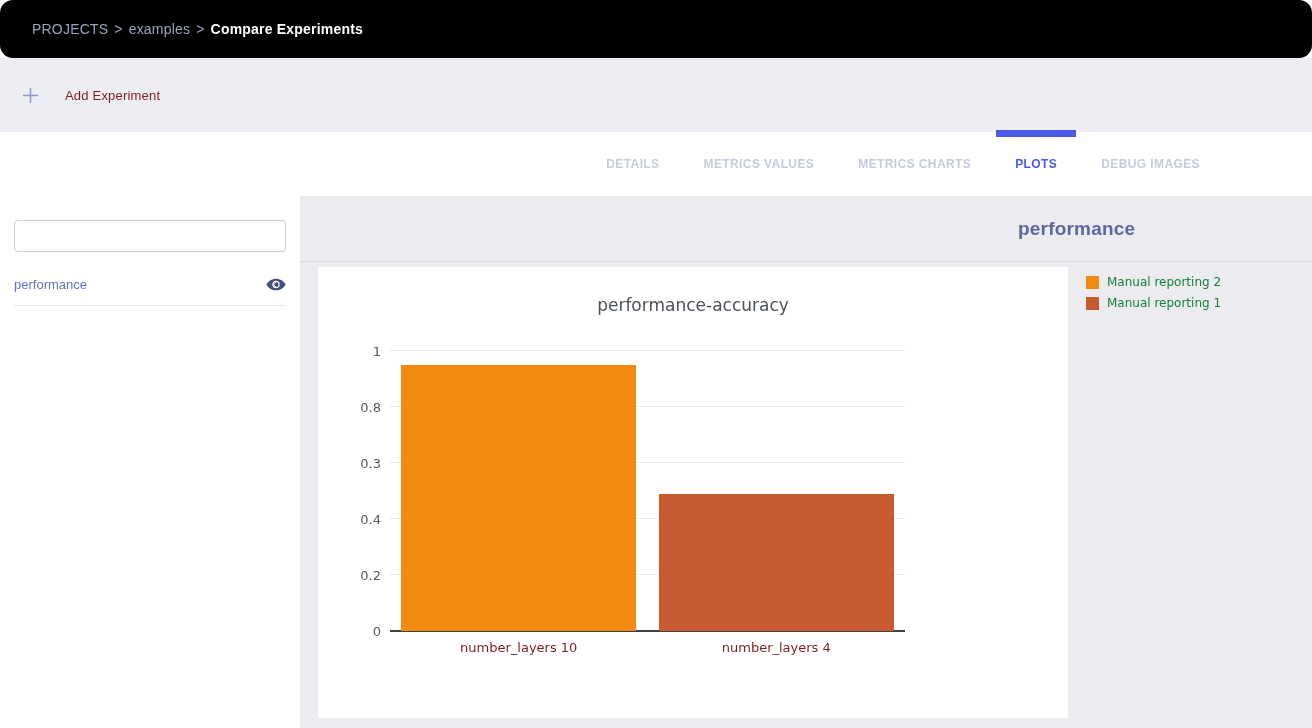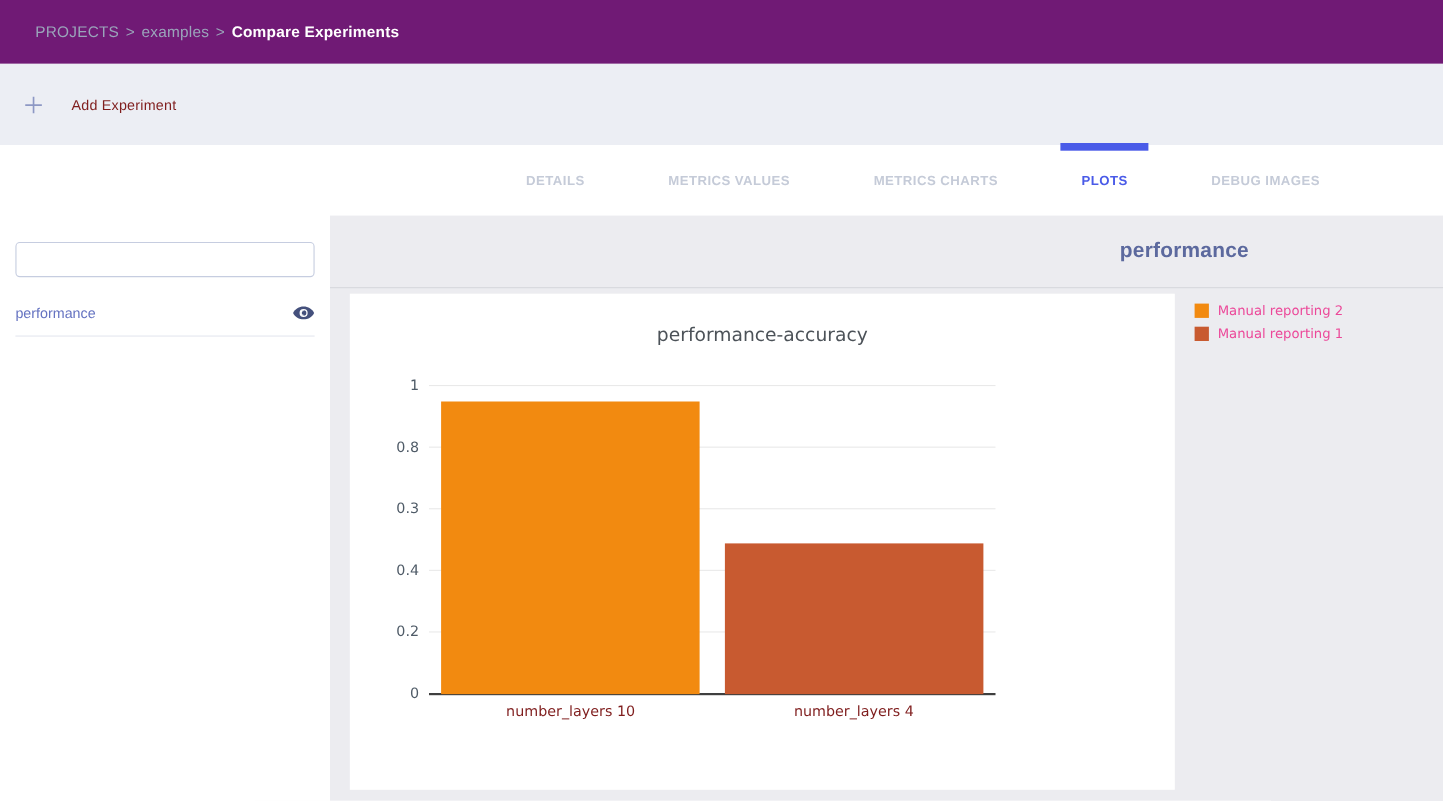--- a/index.html
+++ b/index.html
@@ -5,43 +5,42 @@
   * { box-sizing: border-box; }
   html,body { margin:0; padding:0; }
   body {
     width:1312px; height:728px; overflow:hidden;
     font-family:"Liberation Sans", sans-serif;
     background:#ffffff;
   }
 
   
   .topbar {
-    height:58px; background:#701a75;
-    display:flex; align-items:center; padding:0 32px;
+    height:58px; background:#000000;
+    display:flex; align-items:center; padding:0 32px;border-radius:13px;
   }
   .breadcrumb { font-size:14px; color:#9aa4ba; letter-spacing:.2px; }
   .breadcrumb .crumb { color:#9aa4ba; cursor:pointer; }
   .breadcrumb .crumb.current { color:#ffffff; font-weight:bold; cursor:default; }
   .breadcrumb .crumb-sep { color:#9aa4ba; margin:0 6px; }
 
   
   .addbar {
     height:74px; background:#eceef4;
     display:flex; align-items:center; padding:0 22px;
   }
   .add-btn { display:flex; align-items:center; cursor:pointer; }
   .add-btn .plus-icon { margin-right:26px; display:flex; }
   .add-btn .add-label { font-size:13px; color:#7f1d1d; letter-spacing:.2px; }
 
   
   .tabsrow {
     height:64px; background:#ffffff;
     display:flex; justify-content:flex-end; align-items:stretch;
     padding-right:90px;
-    gap:32px;
   }
   .tab {
     position:relative; display:flex; align-items:center;
     padding:0 19px; margin:0 3px;
     font-size:12px; font-weight:bold; letter-spacing:.4px;
     color:#c5cbd8; cursor:pointer; white-space:nowrap;
   }
   .tab.active { color:#4a5be8; }
   .tab.active::before {
     content:""; position:absolute; left:0; right:0; top:-2px; height:7px;
@@ -101,21 +100,21 @@
     position:absolute; right:calc(100% + 9px); transform:translateY(50%);
     font-size:13px; color:#4f5b67; line-height:1;
   }
   .xtick-label {
     position:absolute; top:calc(100% + 9px); transform:translateX(-50%);
     font-size:13px; color:#7f1d1d; white-space:nowrap;
   }
   .legend { position:absolute; left:calc(100% + 18px); top:8px; width:160px; }
   .legend-item {
     display:flex; align-items:center; gap:8px; margin-bottom:7px;
-    font-size:12px; color:#ec4899; white-space:nowrap; cursor:pointer;
+    font-size:12px; color:#15803d; white-space:nowrap; cursor:pointer;
   }
   .legend-swatch { width:13px; height:13px; flex:none; }
 </style>
 </head>
 <body>
 
 <div class="topbar">
   <div class="breadcrumb"><span class="crumb">PROJECTS</span><span class="crumb-sep">&gt;</span><span class="crumb">examples</span><span class="crumb-sep">&gt;</span><span class="crumb current">Compare Experiments</span></div>
 </div>
 

